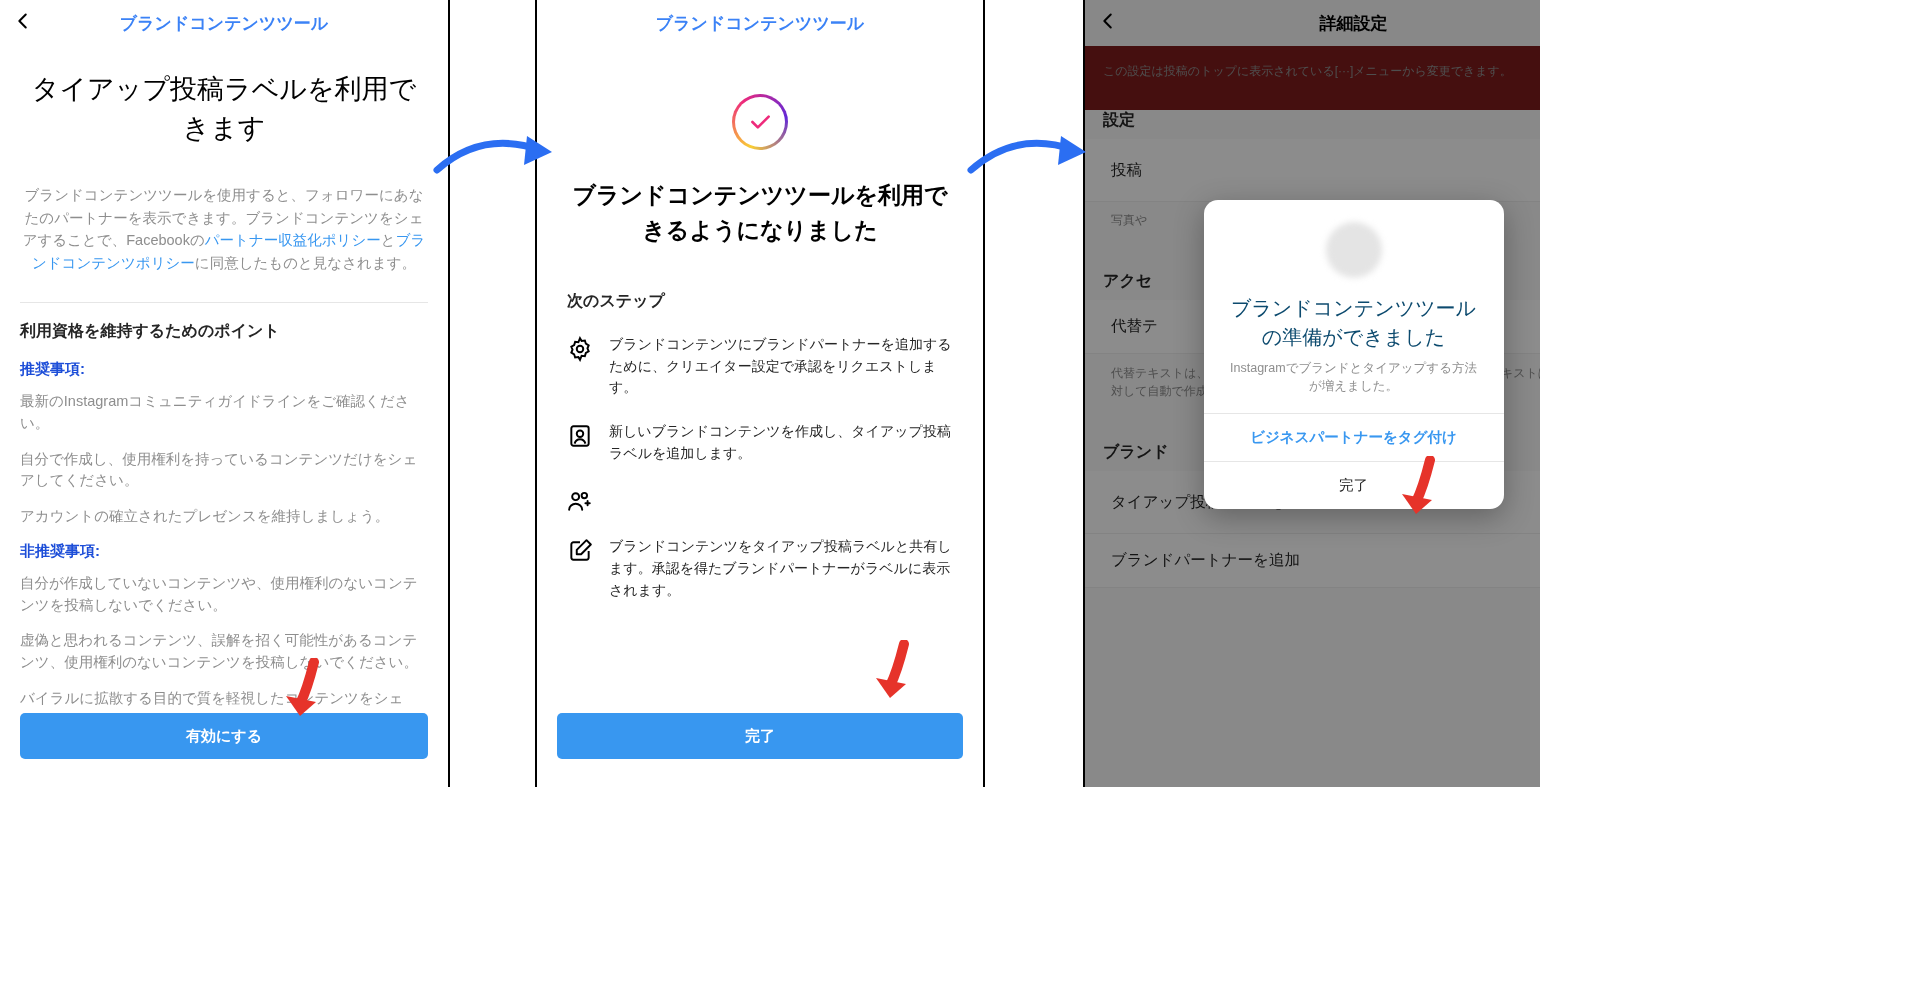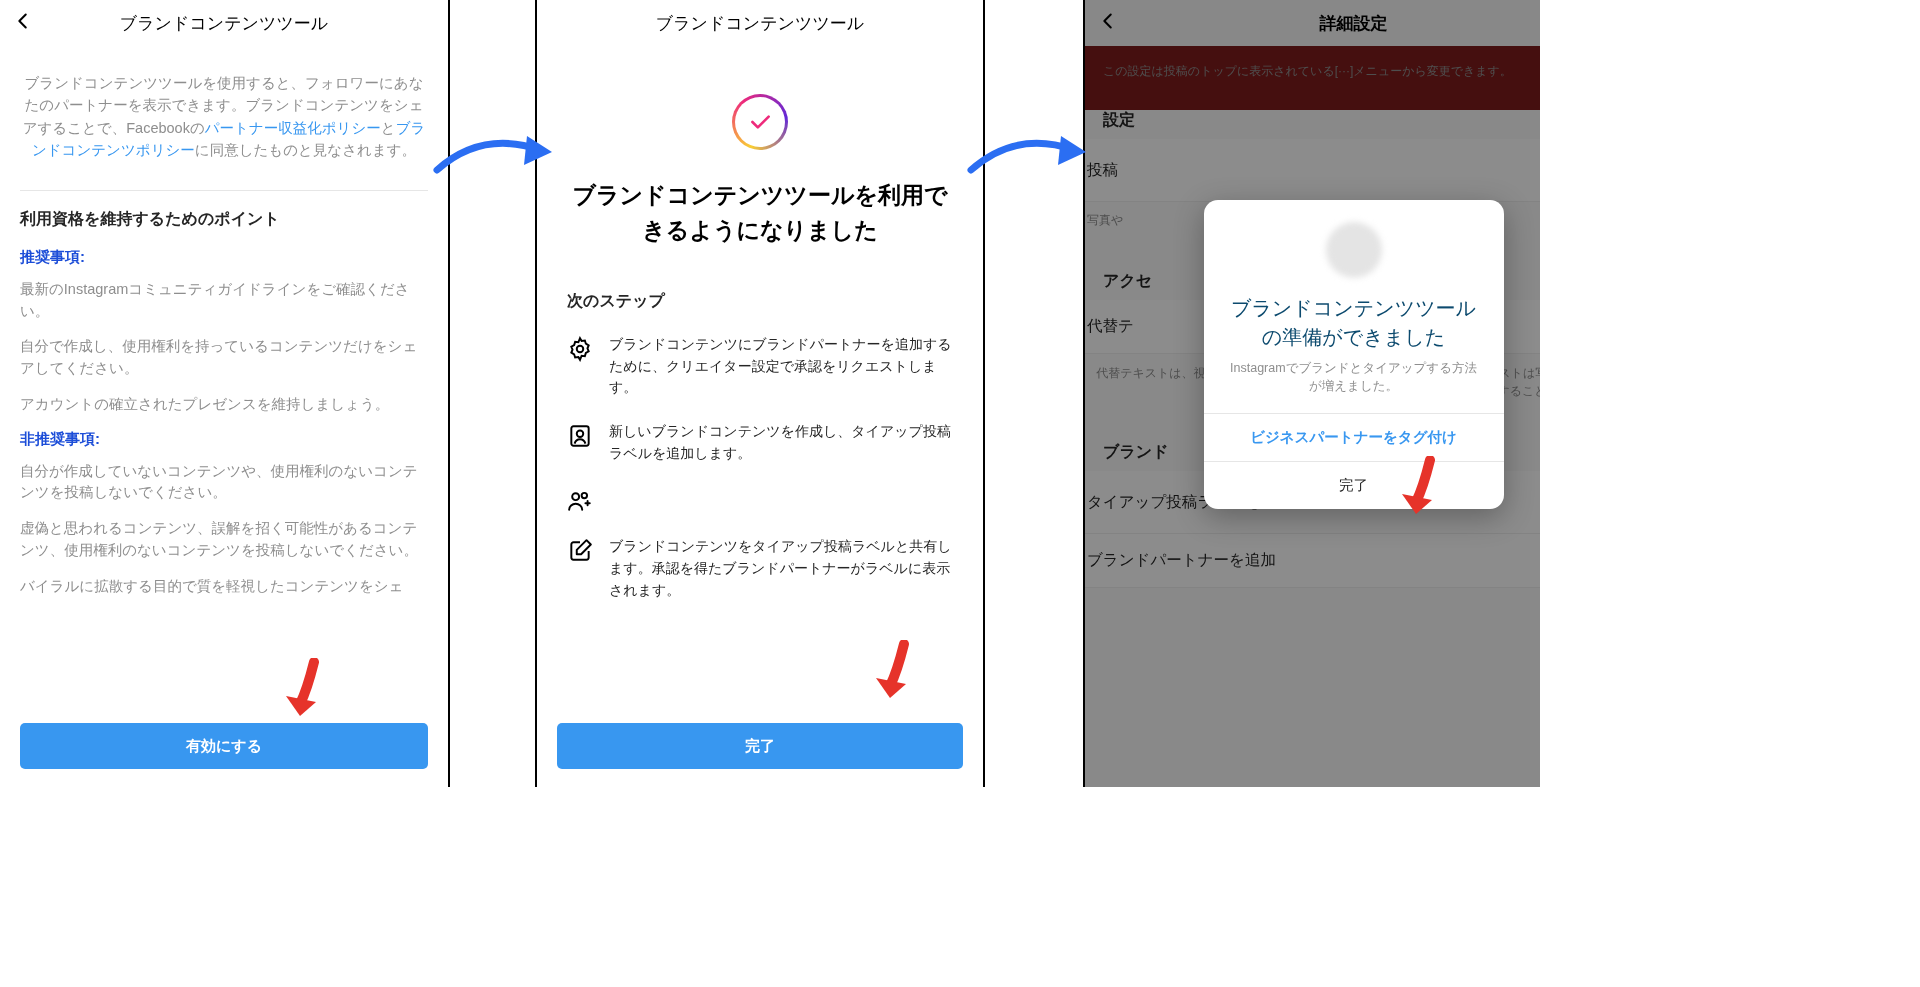--- a/index.html
+++ b/index.html
@@ -22,22 +22,22 @@
   .screen3 { left: 1083px; width: 539px; height: 787px; border-left: 2px solid #000; }
 
   
   .header {
     display: flex;
     align-items: center;
     justify-content: center;
     height: 46px;
     position: relative;
     font-size: 17px;
-    font-weight: 400;
-    color: #000000;
+    font-weight: 700;
+    color: #3b82f6;
   }
   .header .back {
     position: absolute;
     left: 12px;
     top: 10px;
     font-size: 24px;
     line-height: 1;
     color: #000;
   }
 
@@ -74,21 +74,21 @@
   .s1-p {
     font-size: 14.5px;
     color: #8e8e8e;
     line-height: 1.5;
     padding: 4px 20px 10px 20px;
   }
   .btn-primary {
     position: absolute;
     left: 20px;
     right: 20px;
-    bottom: 18px;
+    bottom: 28px;
     height: 46px;
     background: #3897f0;
     color: #fff;
     font-size: 15px;
     font-weight: 600;
     border-radius: 5px;
     display: flex;
     align-items: center;
     justify-content: center;
   }
@@ -186,28 +186,27 @@
   }
   .s3-group-h {
     font-size: 16px;
     font-weight: 700;
     color: #262626;
     padding: 0 18px 8px 18px;
     background: #fafafa;
   }
   .s3-row {
     background: #fff;
-    padding: 16px 2px;
+    padding: 16px 26px;
     font-size: 15.5px;
     color: #262626;
     border-bottom: 1px solid #eee;
     display: flex;
     justify-content: space-between;
     align-items: center;
-    text-align: right;
   }
   .s3-row.muted { color: #8e8e8e; font-size: 12px; background:#fafafa; border:none; padding-top:10px;}
   .s3-gap { height: 26px; background: #fafafa; }
   .chev { color: #c7c7cc; font-size: 18px; }
   .toggle {
     width: 50px;
     height: 30px;
     border-radius: 15px;
     position: relative;
   }
@@ -292,20 +291,21 @@
 
 <div class="screen screen1">
   <div class="header">
     <span class="back">
       <svg viewBox="0 0 24 24" width="22" height="22" fill="none" stroke="currentColor" stroke-width="2.2" stroke-linecap="round" stroke-linejoin="round">
           <polyline points="15 5 8 12 15 19"></polyline>
         </svg>
     </span>
     <span>ブランドコンテンツツール</span>
   </div>
+  <div class="s1-title">タイアップ投稿ラベルを利用できます</div>
   <div class="s1-desc">
     <span>ブランドコンテンツツールを使用すると、フォロワーにあなたのパートナーを表示できます。ブランドコンテンツをシェアすることで、Facebookの</span><span class="link">パートナー収益化ポリシー</span><span>と</span><span class="link">ブランドコンテンツポリシー</span><span>に同意したものと見なされます。</span>
   </div>
   <hr class="s1-hr">
   <div class="s1-section-h">利用資格を維持するためのポイント</div>
   <div class="s1-sub">推奨事項:</div>
   <div class="s1-p">最新のInstagramコミュニティガイドラインをご確認ください。</div>
   <div class="s1-p">自分で作成し、使用権利を持っているコンテンツだけをシェアしてください。</div>
   <div class="s1-p">アカウントの確立されたプレゼンスを維持しましょう。</div>
   <div class="s1-sub">非推奨事項:</div>

